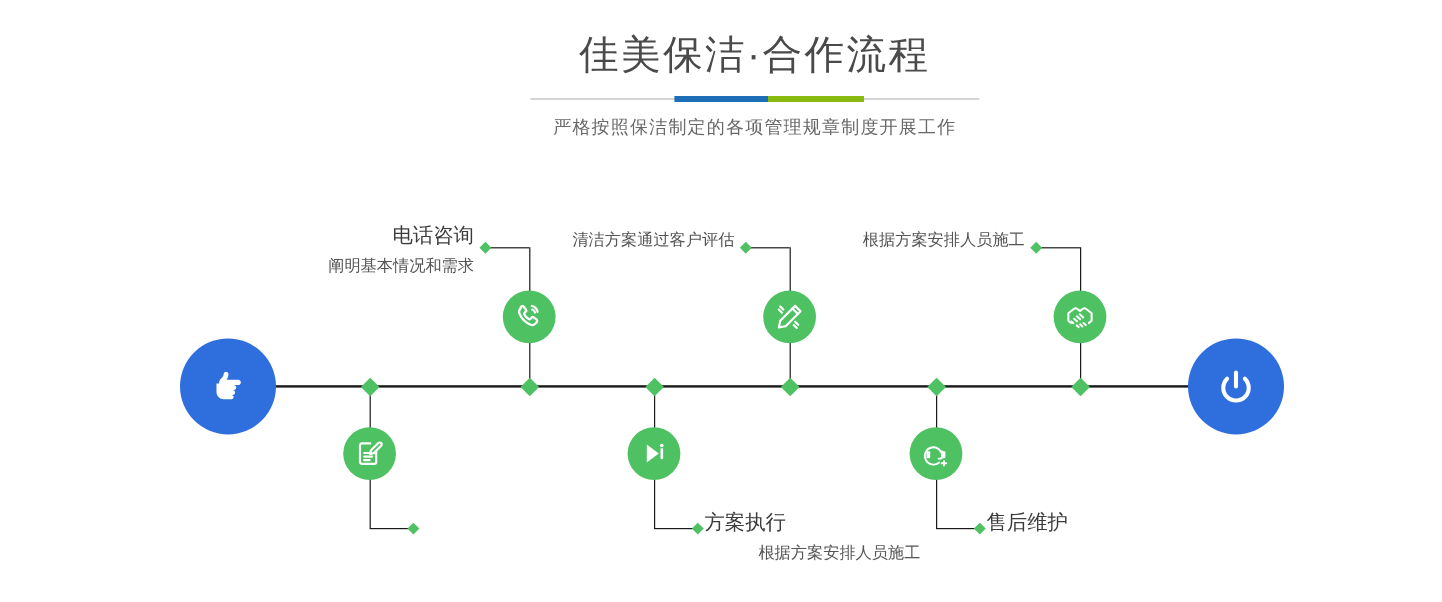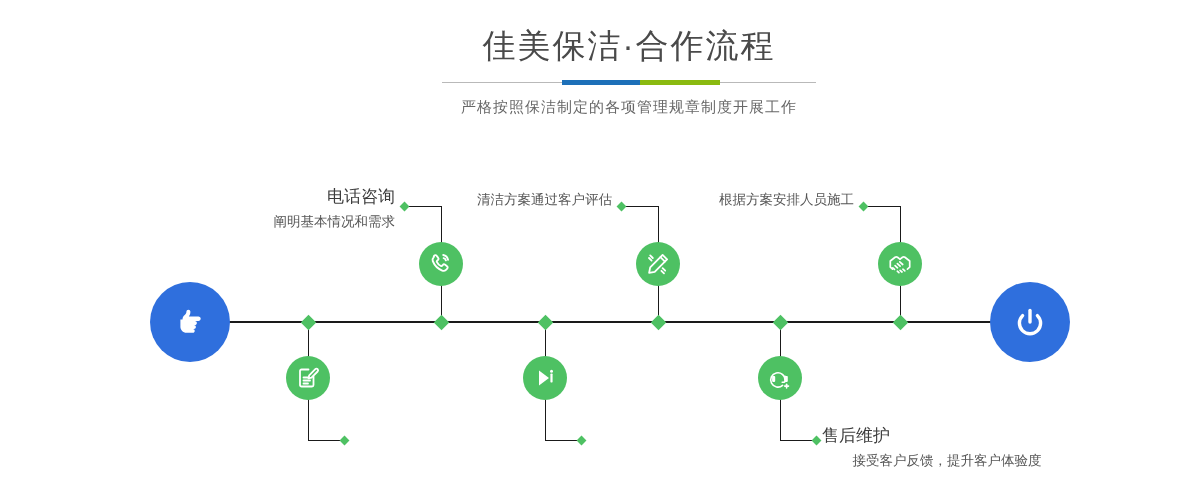--- a/index.html
+++ b/index.html
@@ -276,20 +276,24 @@
       <span>
         <svg width="26" height="26" viewBox="0 0 26 26">
           <g fill="#ffffff">
             <path d="M7 5.5l10 7.5-10 7.5z"></path>
             <rect x="18.4" y="8.6" width="2.2" height="8.8" rx="0.6"></rect>
             <circle cx="19.5" cy="6.3" r="1.5"></circle>
           </g>
         </svg>
       </span>
     </div>
+    <div class="label left-align" style="left:587px; top:425px; width:225px;">
+      <div class="title">方案执行</div>
+      <div class="desc">根据方案安排人员施工</div>
+    </div>
 
     <div class="diamond" style="left:894.5px; top:316.5px;"></div>
     <div class="stem" style="left:900px; top:206px; height:116px;"></div>
     <div class="elbow" style="left:864px; top:206px; width:36px;"></div>
     <div class="tip-diamond" style="left:860px; top:202.5px;"></div>
     <div class="node-circle" style="left:878px; top:242px;">
       <span>
         <svg width="28" height="28" viewBox="0 0 28 28">
           <g fill="none" stroke="#ffffff" stroke-width="1.7" stroke-linecap="round" stroke-linejoin="round">
             <path d="M13.9 9.1l-2.4-1.8a2 2 0 0 0-2.4 0L4.3 11v6.2l2.2 1.9"></path>
@@ -317,17 +321,16 @@
             <path d="M5.9 11.9h1.5v4.2H5.9z"></path>
             <path d="M18.5 11.9H20v4.2h-1.5z"></path>
             <line x1="19.6" y1="19.2" x2="19.6" y2="23"></line>
             <line x1="17.7" y1="21.1" x2="21.5" y2="21.1"></line>
           </g>
         </svg>
       </span>
     </div>
     <div class="label left-align" style="left:822px; top:425px; width:250px;">
       <div class="title">售后维护</div>
-      <div class="desc">接受客户反馈，提升客户体验度</div>
     </div>
 
   </div>
 </div>
 
 </body></html>

